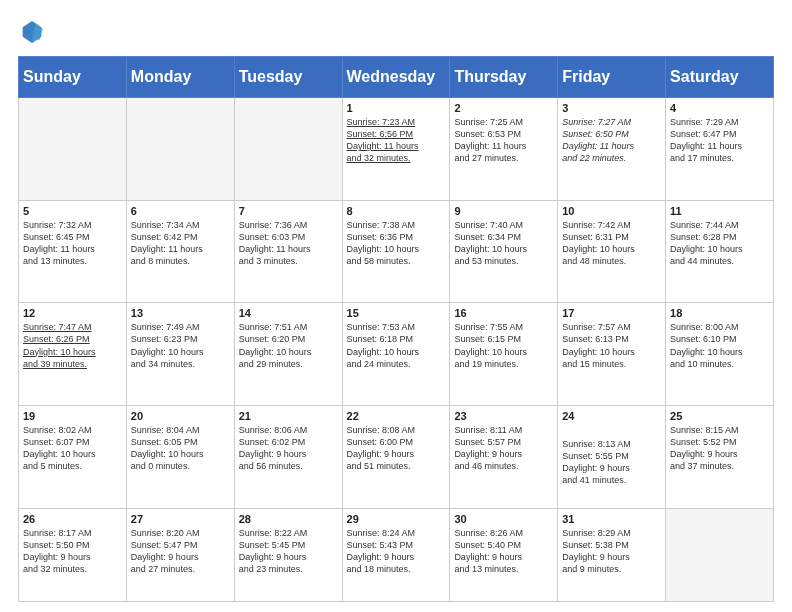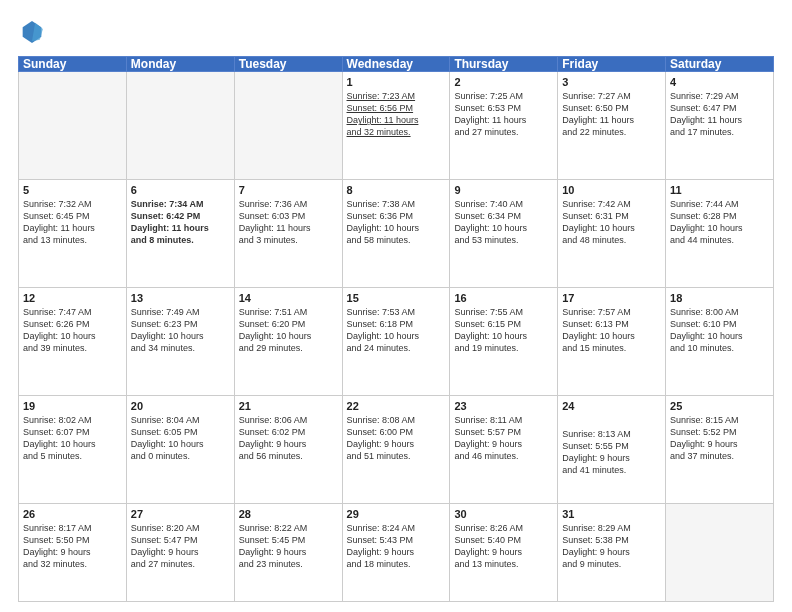--- a/index.html
+++ b/index.html
@@ -56,23 +56,23 @@
     .calendar {
       flex: 1;
       border: 1px solid #ccc;
       border-collapse: collapse;
       width: 100%;
       table-layout: fixed;
     }
     .calendar th {
       background: #3a6dbf;
       color: #fff;
-      font-size: 12px;
+      font-size: 16px;
       font-weight: bold;
-      padding: 0 4px;
+      padding: 11px 4px;
       text-align: left;
       border: 1px solid #5580cc;
     }
     .calendar td {
       border: 1px solid #ccc;
       vertical-align: top;
       padding: 4px 4px 3px 4px;
       font-size: 9.5px;
       color: #333;
       background: #fff;
@@ -143,21 +143,21 @@
           </td>
           <td>
             <div class="day-number">2</div>
             <div class="day-info" style="white-space: pre-line;">Sunrise: 7:25 AM
 Sunset: 6:53 PM
 Daylight: 11 hours
 and 27 minutes.</div>
           </td>
           <td>
             <div class="day-number">3</div>
-            <div class="day-info" style="white-space: pre-line;">Sunrise: 7:27 AM
+            <div class="day-info" style="white-space: pre-line; font-style: italic;">Sunrise: 7:27 AM
 Sunset: 6:50 PM
 Daylight: 11 hours
 and 22 minutes.</div>
           </td>
           <td>
             <div class="day-number">4</div>
             <div class="day-info" style="white-space: pre-line;">Sunrise: 7:29 AM
 Sunset: 6:47 PM
 Daylight: 11 hours
 and 17 minutes.</div>
@@ -166,21 +166,21 @@
         <tr>
           <td>
             <div class="day-number">5</div>
             <div class="day-info" style="white-space: pre-line;">Sunrise: 7:32 AM
 Sunset: 6:45 PM
 Daylight: 11 hours
 and 13 minutes.</div>
           </td>
           <td>
             <div class="day-number">6</div>
-            <div class="day-info" style="white-space: pre-line; font-weight: bold;">Sunrise: 7:34 AM
+            <div class="day-info" style="white-space: pre-line;">Sunrise: 7:34 AM
 Sunset: 6:42 PM
 Daylight: 11 hours
 and 8 minutes.</div>
           </td>
           <td>
             <div class="day-number">7</div>
             <div class="day-info" style="white-space: pre-line;">Sunrise: 7:36 AM
 Sunset: 6:03 PM
 Daylight: 11 hours
 and 3 minutes.</div>
@@ -210,21 +210,21 @@
             <div class="day-number">11</div>
             <div class="day-info" style="white-space: pre-line;">Sunrise: 7:44 AM
 Sunset: 6:28 PM
 Daylight: 10 hours
 and 44 minutes.</div>
           </td>
         </tr>
         <tr>
           <td>
             <div class="day-number">12</div>
-            <div class="day-info" style="white-space: pre-line;">Sunrise: 7:47 AM
+            <div class="day-info" style="white-space: pre-line; text-decoration: underline;">Sunrise: 7:47 AM
 Sunset: 6:26 PM
 Daylight: 10 hours
 and 39 minutes.</div>
           </td>
           <td>
             <div class="day-number">13</div>
             <div class="day-info" style="white-space: pre-line;">Sunrise: 7:49 AM
 Sunset: 6:23 PM
 Daylight: 10 hours
 and 34 minutes.</div>

